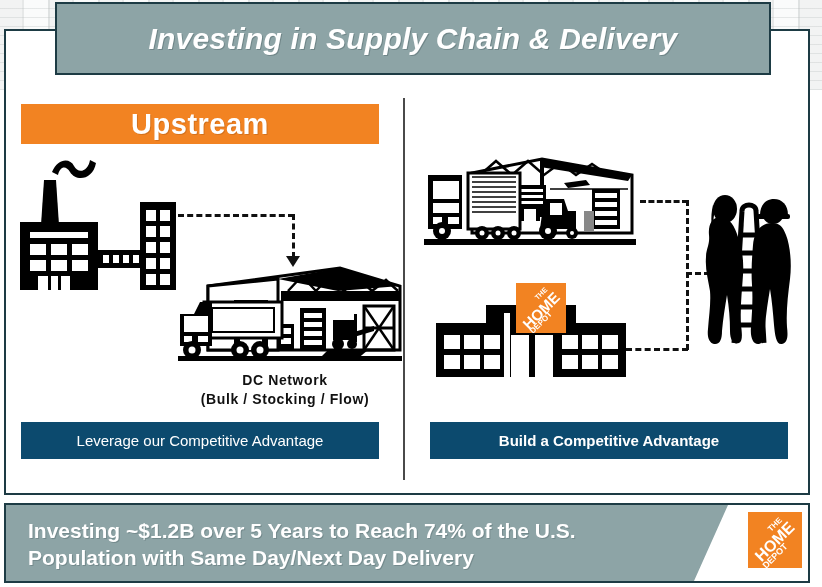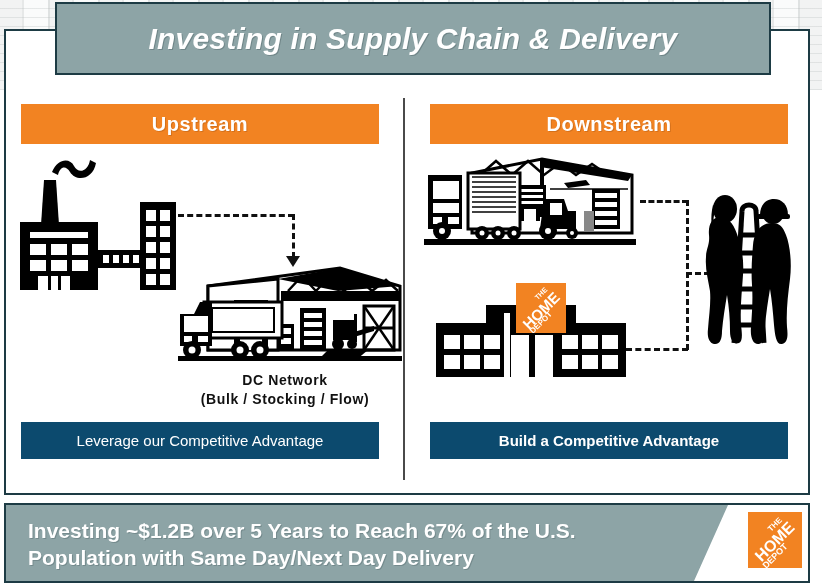--- a/index.html
+++ b/index.html
@@ -54,21 +54,21 @@
     text-shadow:1px 1px 0 rgba(60,80,84,.35);
     white-space:nowrap;
   }
 
   
   .hdr{
     position:absolute;height:40px;background:#f28322;
     display:flex;align-items:center;justify-content:center;
   }
   .hdr span{
-    color:#ffffff;font-size:20px;font-weight:bold;letter-spacing:.5px;
+    color:#ffffff;font-size:29px;font-weight:bold;letter-spacing:.5px;
     text-shadow:1px 1px 0 rgba(120,60,10,.25);
   }
   #hdr-up{left:21px;top:104px;width:358px;}
   #hdr-down{left:430px;top:104px;width:358px;}
 
   
   .divider{
     position:absolute;left:403px;top:98px;width:2px;height:382px;
     background:#4a4a4a;
   }
@@ -155,23 +155,20 @@
   <div class="wood-bg"></div>
 
   <div class="panel"></div>
 
   <div class="title-plaque">
     <span class="title-text">Investing in Supply Chain &amp; Delivery</span>
   </div>
 
   <div class="hdr" id="hdr-up">
     <span>Upstream</span>
-  </div>
-  <div class="hdr" id="hdr-down">
-    <span>Downstream</span>
   </div>
 
   <div class="divider"></div>
 
   <div class="art" id="art-factory">
     <svg width="160" height="145" viewBox="0 0 160 145">
 
       <path d="M34 22 C40 8, 52 8, 56 16 C60 24, 70 22, 72 10 L78 13 C75 30, 58 32, 52 22 C48 15, 42 16, 40 25 Z" fill="#000"></path>
 
       <polygon points="26,30 38,30 42,90 22,90" fill="#000"></polygon>
@@ -408,21 +405,21 @@
   </div>
 
 
   <div class="capbar" id="cap-down">
     <span>Build a Competitive Advantage</span>
   </div>
 
   <div class="footer">
     <div class="footer-fill"></div>
     <div class="footer-text">
-      <div>Investing ~$1.2B over 5 Years to Reach 67% of the U.S.</div>
+      <div>Investing ~$1.2B over 5 Years to Reach 74% of the U.S.</div>
       <div>Population with Same Day/Next Day Delivery</div>
     </div>
   </div>
 
   <div class="hd-logo" id="footer-logo">
     <div class="hd-word" style="left:5px;top:8px;width:44px;font-size:8px;">THE</div>
     <div class="hd-word" style="left:1px;top:21px;width:52px;font-size:16px;">HOME</div>
     <div class="hd-word" style="left:5px;top:39px;width:44px;font-size:9px;">DEPOT</div>
   </div>
 

